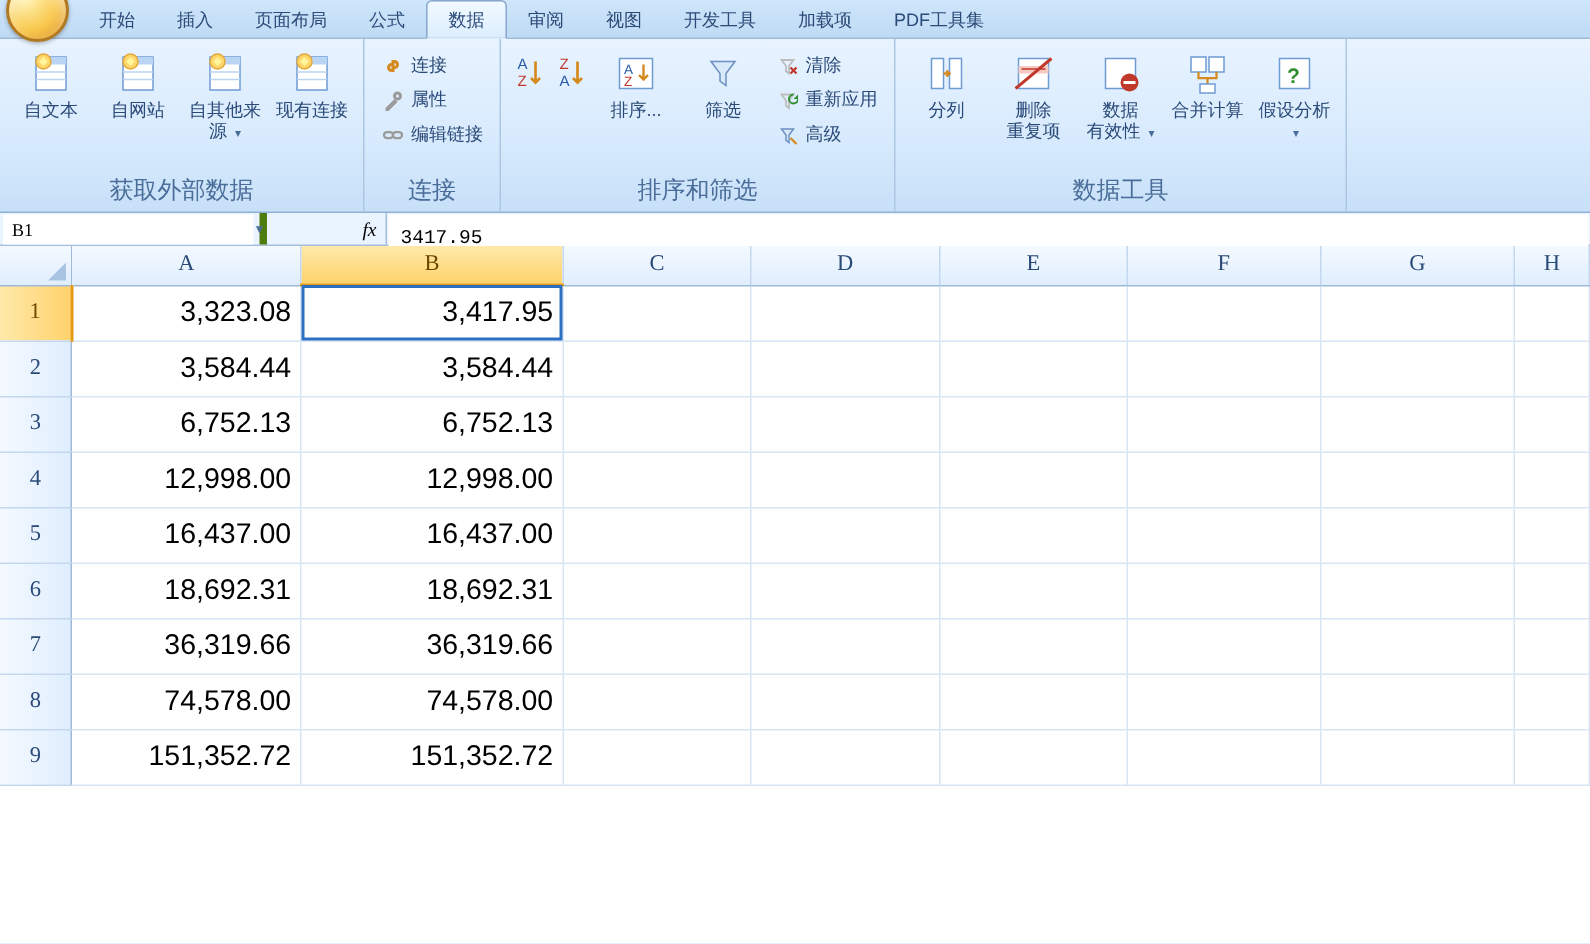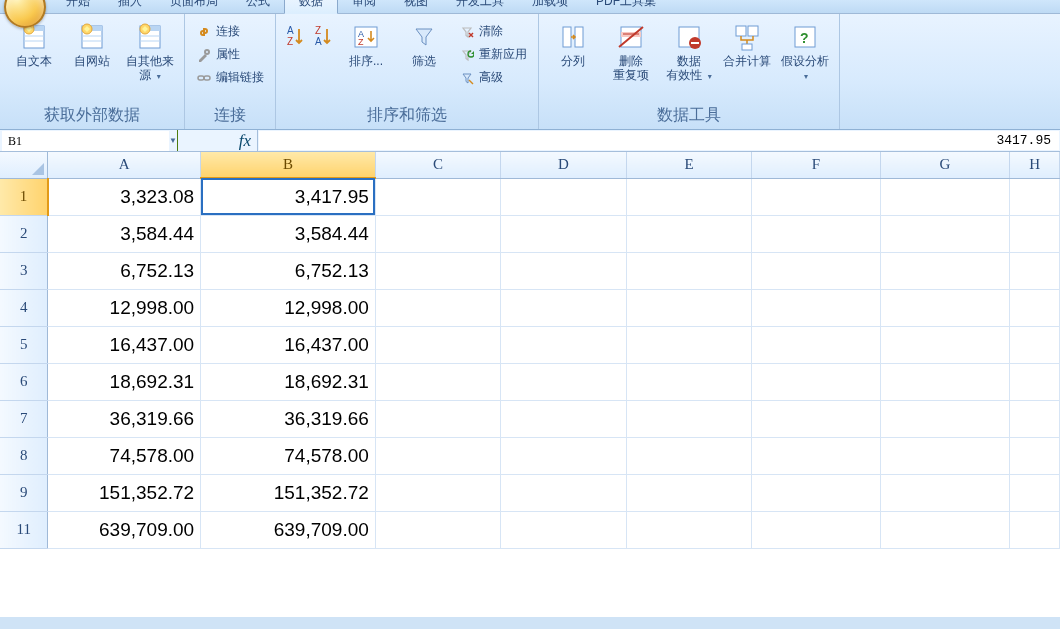--- a/index.html
+++ b/index.html
@@ -1,19 +1,19 @@
 <!DOCTYPE html>
 <html><head>
 <meta charset="utf-8">
 <style>
   html,body{margin:0;padding:0;font-family:"Microsoft YaHei","SimSun",Tahoma,sans-serif;font-size:12px;background:#cfe3f6;overflow:hidden;}
   *{box-sizing:border-box;}
 
   
-  .tabs{display:flex;align-items:flex-end;height:14px;padding-left:52px;background:linear-gradient(#cfe6fb,#bedaf4);border-bottom:1px solid #9fb9d7;}
+  .tabs{display:flex;align-items:flex-end;height:26px;padding-left:52px;background:linear-gradient(#cfe6fb,#bedaf4);border-bottom:1px solid #9fb9d7;}
   .office-btn{position:absolute;left:4px;top:-14px;width:42px;height:42px;border-radius:50%;background:radial-gradient(circle at 30% 30%,#fff3b5,#f9c94f 55%,#d88a1e);border:2px solid #b07a24;box-shadow:0 1px 3px rgba(0,0,0,.3),inset 0 6px 10px rgba(255,255,255,.6);}
   .office-wrap{position:relative;}
   .tab{padding:4px 14px 3px;color:#2a4a78;cursor:pointer;border-top-left-radius:4px;border-top-right-radius:4px;}
   .tab.active{background:linear-gradient(#f2f9ff,#dceefe);border:1px solid #8aa9cc;border-bottom:1px solid #dceefe;position:relative;top:1px;}
 
   
   .ribbon{display:flex;height:116px;background:linear-gradient(#e8f3ff,#d7eafd 60%,#c7e0f8);border-bottom:1px solid #8fb1d4;}
   .group{display:flex;flex-direction:column;border-right:1px solid #adc7e3;padding:2px 6px 0;}
   .group-body{flex:1;display:flex;align-items:flex-start;gap:2px;padding-top:2px;}
   .group-title{font-size:16px;color:#4a6d99;text-align:center;padding:2px 0 3px;}
@@ -23,26 +23,26 @@
   .smallrow{display:flex;align-items:center;gap:4px;padding:2px 4px;color:#2a4a78;cursor:pointer;border:1px solid transparent;border-radius:3px;white-space:nowrap;}
   .smallrow .sic{width:16px;height:16px;display:flex;align-items:center;justify-content:center;}
   .col{display:flex;flex-direction:column;gap:0px;padding-top:2px;}
   .dd-arrow{margin-left:2px;font-size:8px;color:#4a6d99;}
 
   
   svg{display:block;}
 
   
   .fbar{display:flex;align-items:stretch;height:22px;background:#eaf4ff;border-bottom:1px solid #a5bedb;}
-  .namebox{width:178px;display:flex;border-right:1px solid #4d7c0f;}
+  .namebox{width:178px;display:flex;border-right:5px solid #4d7c0f;}
   .namebox input{flex:1;border:none;background:#fff;height:20px;margin:1px 0 1px 2px;padding:0 6px;font:12px/20px Tahoma;color:#000;}
   .namebox .dd{width:16px;display:flex;align-items:center;justify-content:center;color:#4a6d99;font-size:8px;}
   .fx{width:80px;display:flex;align-items:center;justify-content:flex-end;gap:6px;padding-right:6px;border-right:1px solid #a5bedb;color:#7a7a7a;}
-  .fx .fxlbl{font-style:italic;font-family:"Times New Roman";font-size:17px;color:#0c4a6e;text-align:right;}
-  .fval{flex:1;background:#fff;margin:1px;border:none;padding:3px 8px;font:13px/20px "Courier New",monospace;color:#000;text-align:right;}
+  .fx .fxlbl{font-style:italic;font-family:"Times New Roman";font-size:13px;color:#000000;text-align:right;}
+  .fval{flex:1;background:#fff;margin:1px;border:none;padding:16px 8px;font:13px/20px "Courier New",monospace;color:#000;}
 
   
   .gridwrap{background:#fff;height:465px;overflow:hidden;position:relative;}
   table.grid{border-collapse:collapse;table-layout:fixed;}
   .corner{width:48px;height:26px;background:linear-gradient(#f4f9ff,#dfeefe);border-right:1px solid #9fb9d7;border-bottom:1px solid #9fb9d7;position:relative;}
   .corner::after{content:"";position:absolute;right:3px;bottom:3px;border-left:12px solid transparent;border-bottom:12px solid #a9c4e3;}
   th.colh{height:26px;background:linear-gradient(#f4f9ff,#dfeefe);border-right:1px solid #c4d7ee;border-bottom:1px solid #9fb9d7;color:#2a4a78;font:normal 15px Tahoma;font-weight:normal;}
   th.colh.sel{background:linear-gradient(#ffe9a9,#ffd36d);border-bottom:2px solid #e29a17;color:#6b4a00;}
   th.rowh{width:48px;background:linear-gradient(90deg,#f4f9ff,#dfeefe);border-right:1px solid #9fb9d7;border-bottom:1px solid #c4d7ee;color:#2a4a78;font:normal 15px Tahoma;text-align:center;font-weight:normal;}
   th.rowh.sel{background:linear-gradient(90deg,#ffe9a9,#ffd36d);border-right:2px solid #e29a17;color:#6b4a00;}
@@ -105,20 +105,33 @@
               <rect x="4" y="3" width="20" height="22" fill="#fff" stroke="#6f9bd3"></rect>
               <rect x="4" y="3" width="20" height="5" fill="#b9d5f3"></rect>
               <line x1="4" y1="13" x2="24" y2="13" stroke="#b9d5f3"></line>
               <line x1="4" y1="18" x2="24" y2="18" stroke="#b9d5f3"></line>
               <circle cx="9" cy="6" r="5" fill="#ffd76a" stroke="#e2a83b"></circle>
               <path d="M6 6 L9 3 L12 6 L9 9 Z" fill="#fff59a"></path>
             </svg>
           </div>
           <div class="lbl">自其他来源 <span class="dd-arrow">▾</span></div>
         </div>
+        <div class="bigbtn">
+          <div class="ic">
+            <svg width="28" height="28">
+              <rect x="4" y="3" width="20" height="22" fill="#fff" stroke="#6f9bd3"></rect>
+              <rect x="4" y="3" width="20" height="5" fill="#b9d5f3"></rect>
+              <line x1="4" y1="13" x2="24" y2="13" stroke="#b9d5f3"></line>
+              <line x1="4" y1="18" x2="24" y2="18" stroke="#b9d5f3"></line>
+              <circle cx="9" cy="6" r="5" fill="#ffd76a" stroke="#e2a83b"></circle>
+              <path d="M6 6 L9 3 L12 6 L9 9 Z" fill="#fff59a"></path>
+            </svg>
+          </div>
+          <div class="lbl">现有连接</div>
+        </div>
       </div>
       <div class="group-title">获取外部数据</div>
     </div>
     <div class="group">
       <div class="group-body">
         <div class="col">
           <div class="smallrow">
             <span class="sic">
               <svg width="14" height="14">
                 <path d="M3 8 a3 3 0 0 1 3-3 h2 v2 h-2 a1 1 0 0 0 0 2 h2 v2 h-2 a3 3 0 0 1-3-3z M11 6 a3 3 0 0 1-3 3 h-2 v-2 h2 a1 1 0 0 0 0-2 h-2 v-2 h2 a3 3 0 0 1 3 3z" fill="#d48a1e"></path>
@@ -398,26 +411,15 @@
           <th class="rowh">9</th>
           <td class="cell colA">151,352.72</td>
           <td class="cell colB">151,352.72</td>
           <td class="cell colC"></td>
           <td class="cell colD"></td>
           <td class="cell colE"></td>
           <td class="cell colF"></td>
           <td class="cell colG"></td>
           <td class="cell colH"></td>
         </tr>
-        <tr>
-          <th class="rowh">11</th>
-          <td class="cell colA">639,709.00</td>
-          <td class="cell colB">639,709.00</td>
-          <td class="cell colC"></td>
-          <td class="cell colD"></td>
-          <td class="cell colE"></td>
-          <td class="cell colF"></td>
-          <td class="cell colG"></td>
-          <td class="cell colH"></td>
-        </tr>
       </tbody>
     </table>
 </div>
 
 </body></html>

